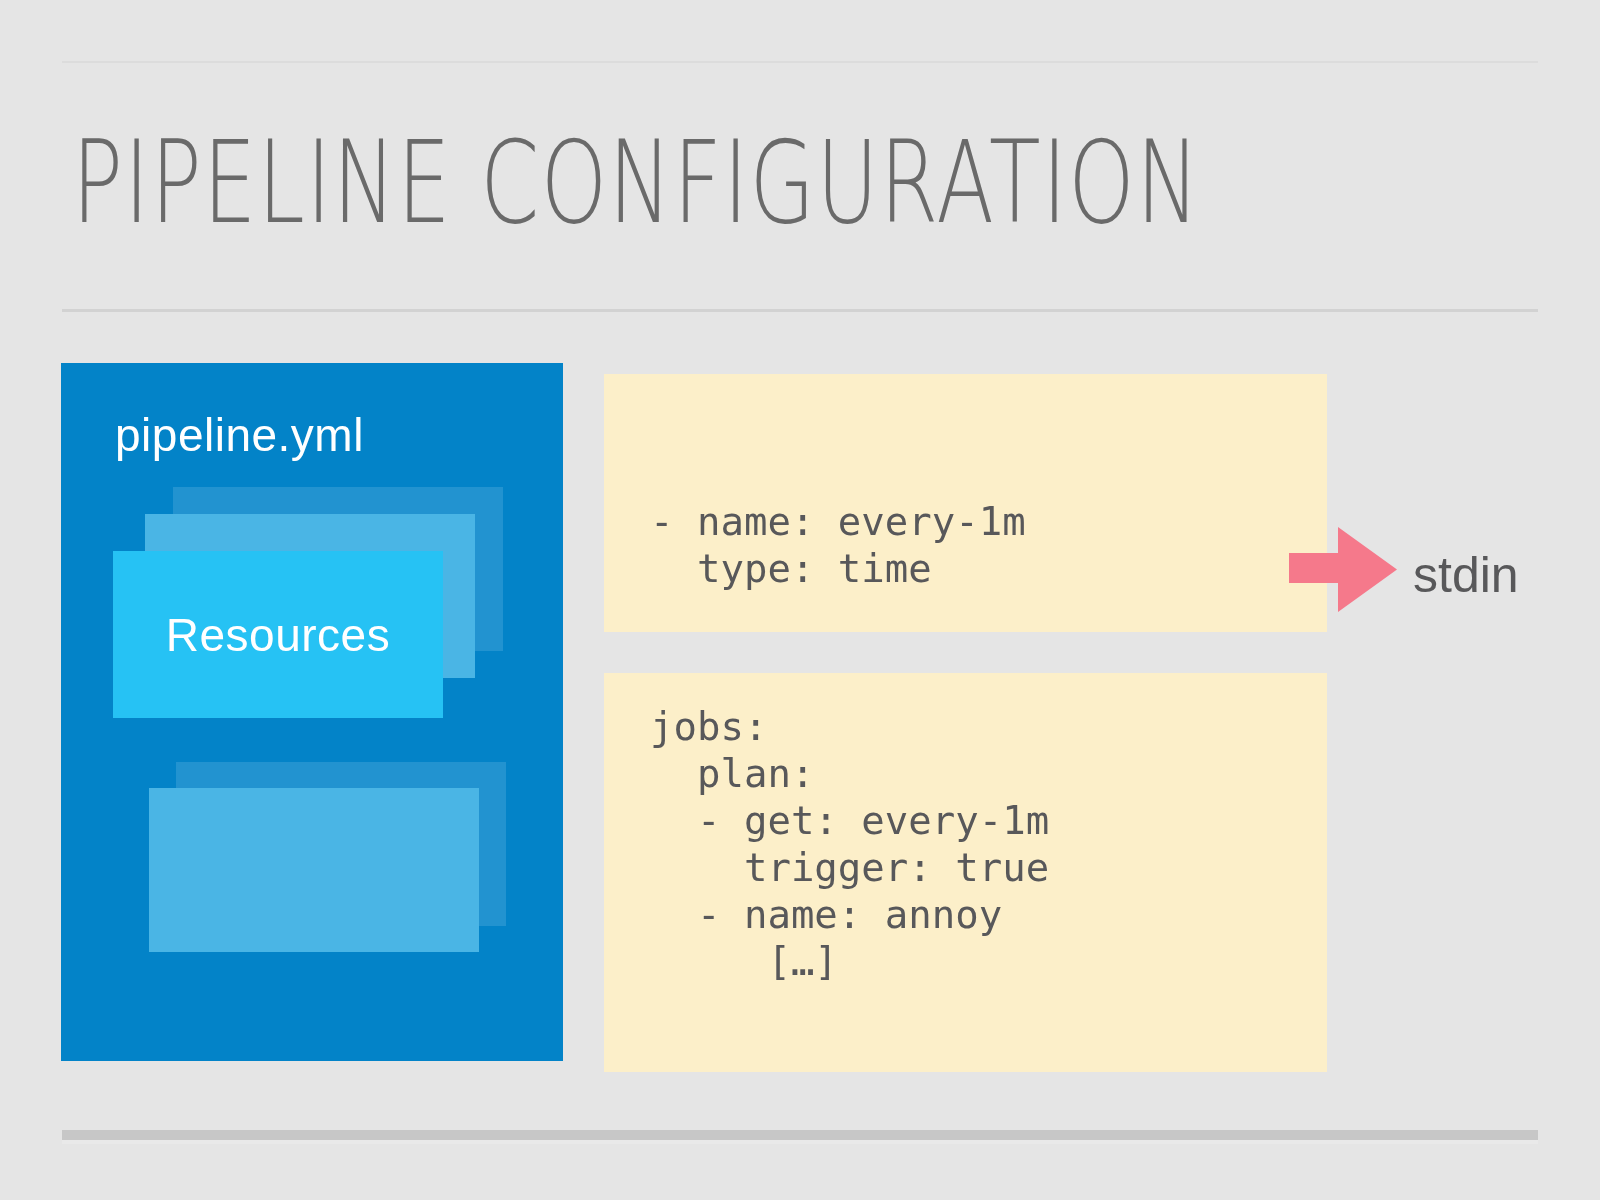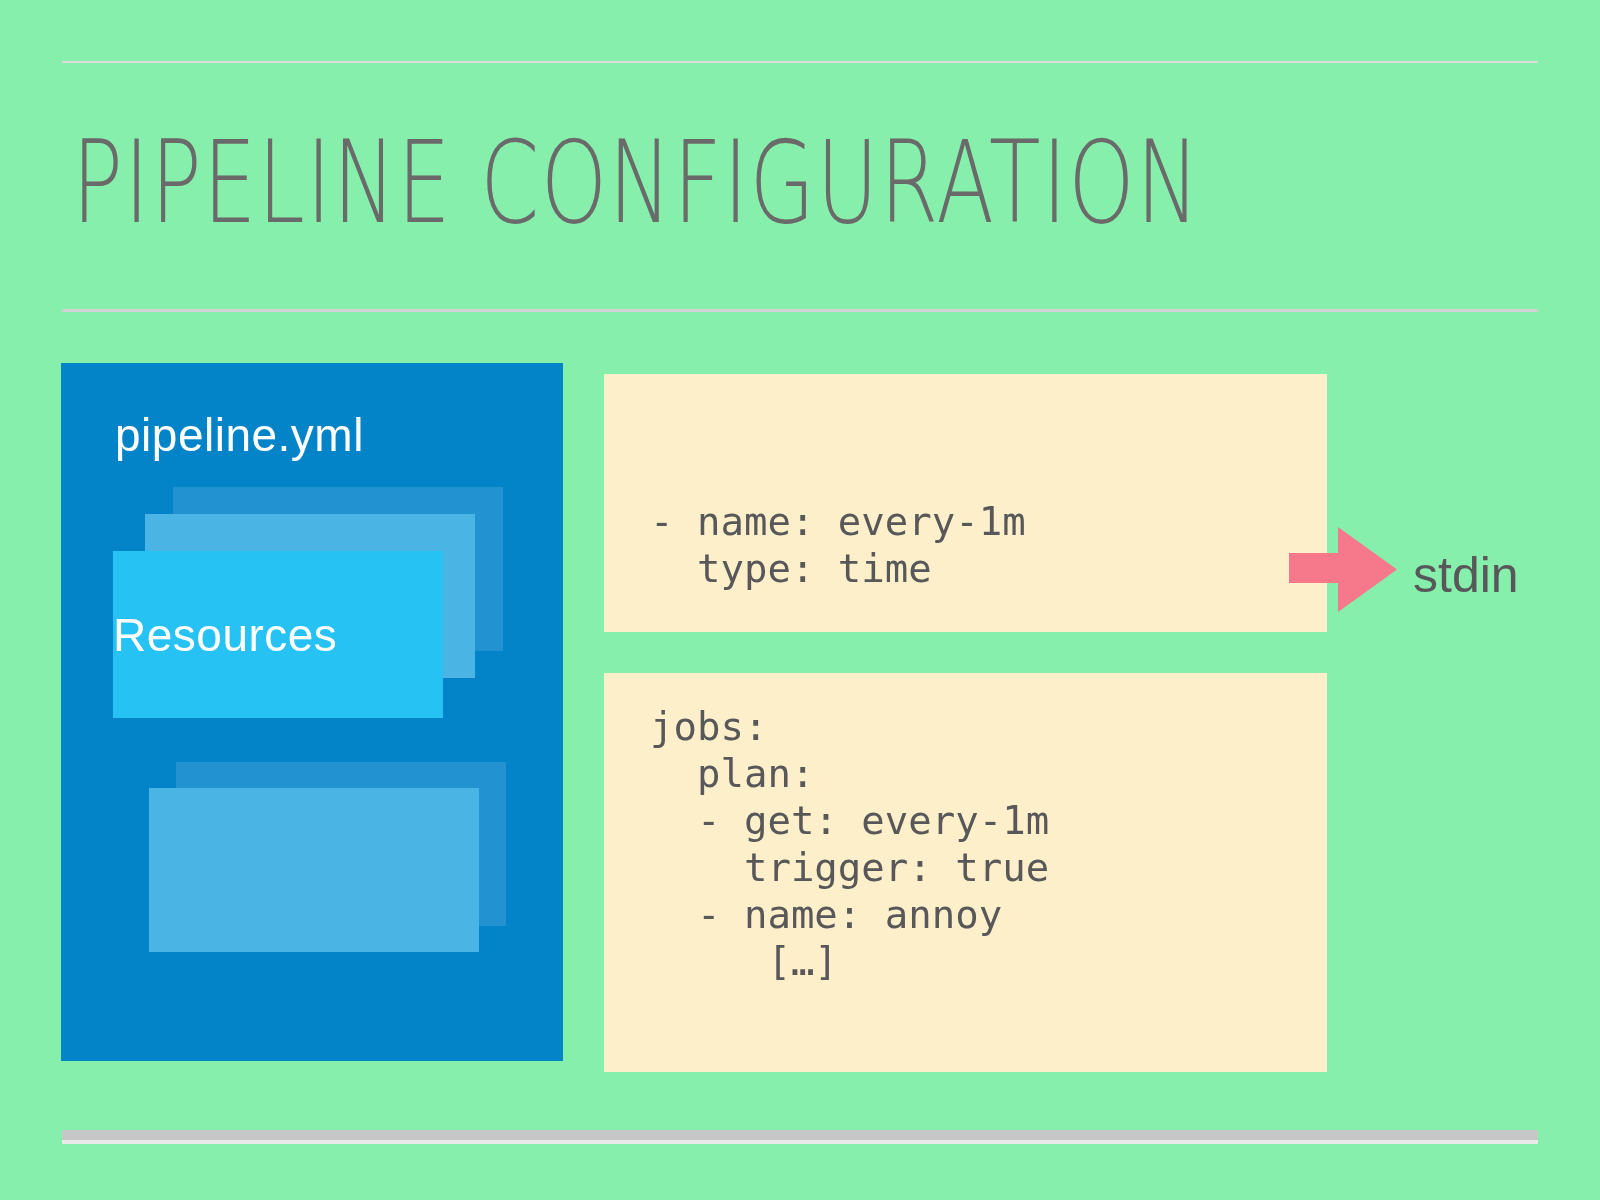--- a/index.html
+++ b/index.html
@@ -1,20 +1,20 @@
 <!DOCTYPE html>
 <html style="--panel-blue: #0383c8; --card-back-blue: #2293d0; --card-mid-blue: #4ab5e5; --card-front-cyan: #26c2f4; --code-bg-cream: #fcefc9; --code-text-gray: #58585a; --accent-pink: #f5798b; --title-gray: #6a6a6a; --footer-bar-gray: #c7c7c7;"><head>
 <meta charset="utf-8">
 <style>
   html, body { margin: 0; padding: 0; background: #ffffff; }
   .slide {
     position: relative;
     width: 1600px;
     height: 1200px;
-    background: #86efac;
+    background: #e5e5e5;
     overflow: hidden;
     font-family: "Liberation Sans", sans-serif;
   }
   .rule { position: absolute; }
   .rule-top  { left: 62px; top: 61px;  width: 1476px; height: 2px; background: #dcdcdc; }
   .rule-mid  { left: 62px; top: 309px; width: 1476px; height: 3px; background: #d2d2d2; }
   .footer-bar      { position: absolute; left: 62px; top: 1130px; width: 1476px; height: 10px; background: var(--footer-bar-gray, #c7c7c7); }
   .footer-bar-glow { position: absolute; left: 62px; top: 1140px; width: 1476px; height: 4px;  background: #e9e9e9; }
 
   .title {
@@ -48,21 +48,21 @@
     line-height: 1;
     letter-spacing: 0.5px;
   }
 
   
   .card { position: absolute; width: 330px; }
   .card-back  { height: 164px; background: var(--card-back-blue, #2293d0); }
   .card-mid   { height: 164px; background: var(--card-mid-blue, #4ab5e5); }
   .card-front {
     background: var(--card-front-cyan, #26c2f4);
-    display: flex; align-items: center; 
+    display: flex; align-items: center; justify-content: center;
   }
   .card-label {
     color: #ffffff;
     font-size: 46px;
     font-weight: 300;
     letter-spacing: 0.5px;
   }
   .res-back  { left: 173px; top: 487px; }
   .res-mid   { left: 145px; top: 514px; }
   .res-front { left: 113px; top: 551px; height: 167px; }

